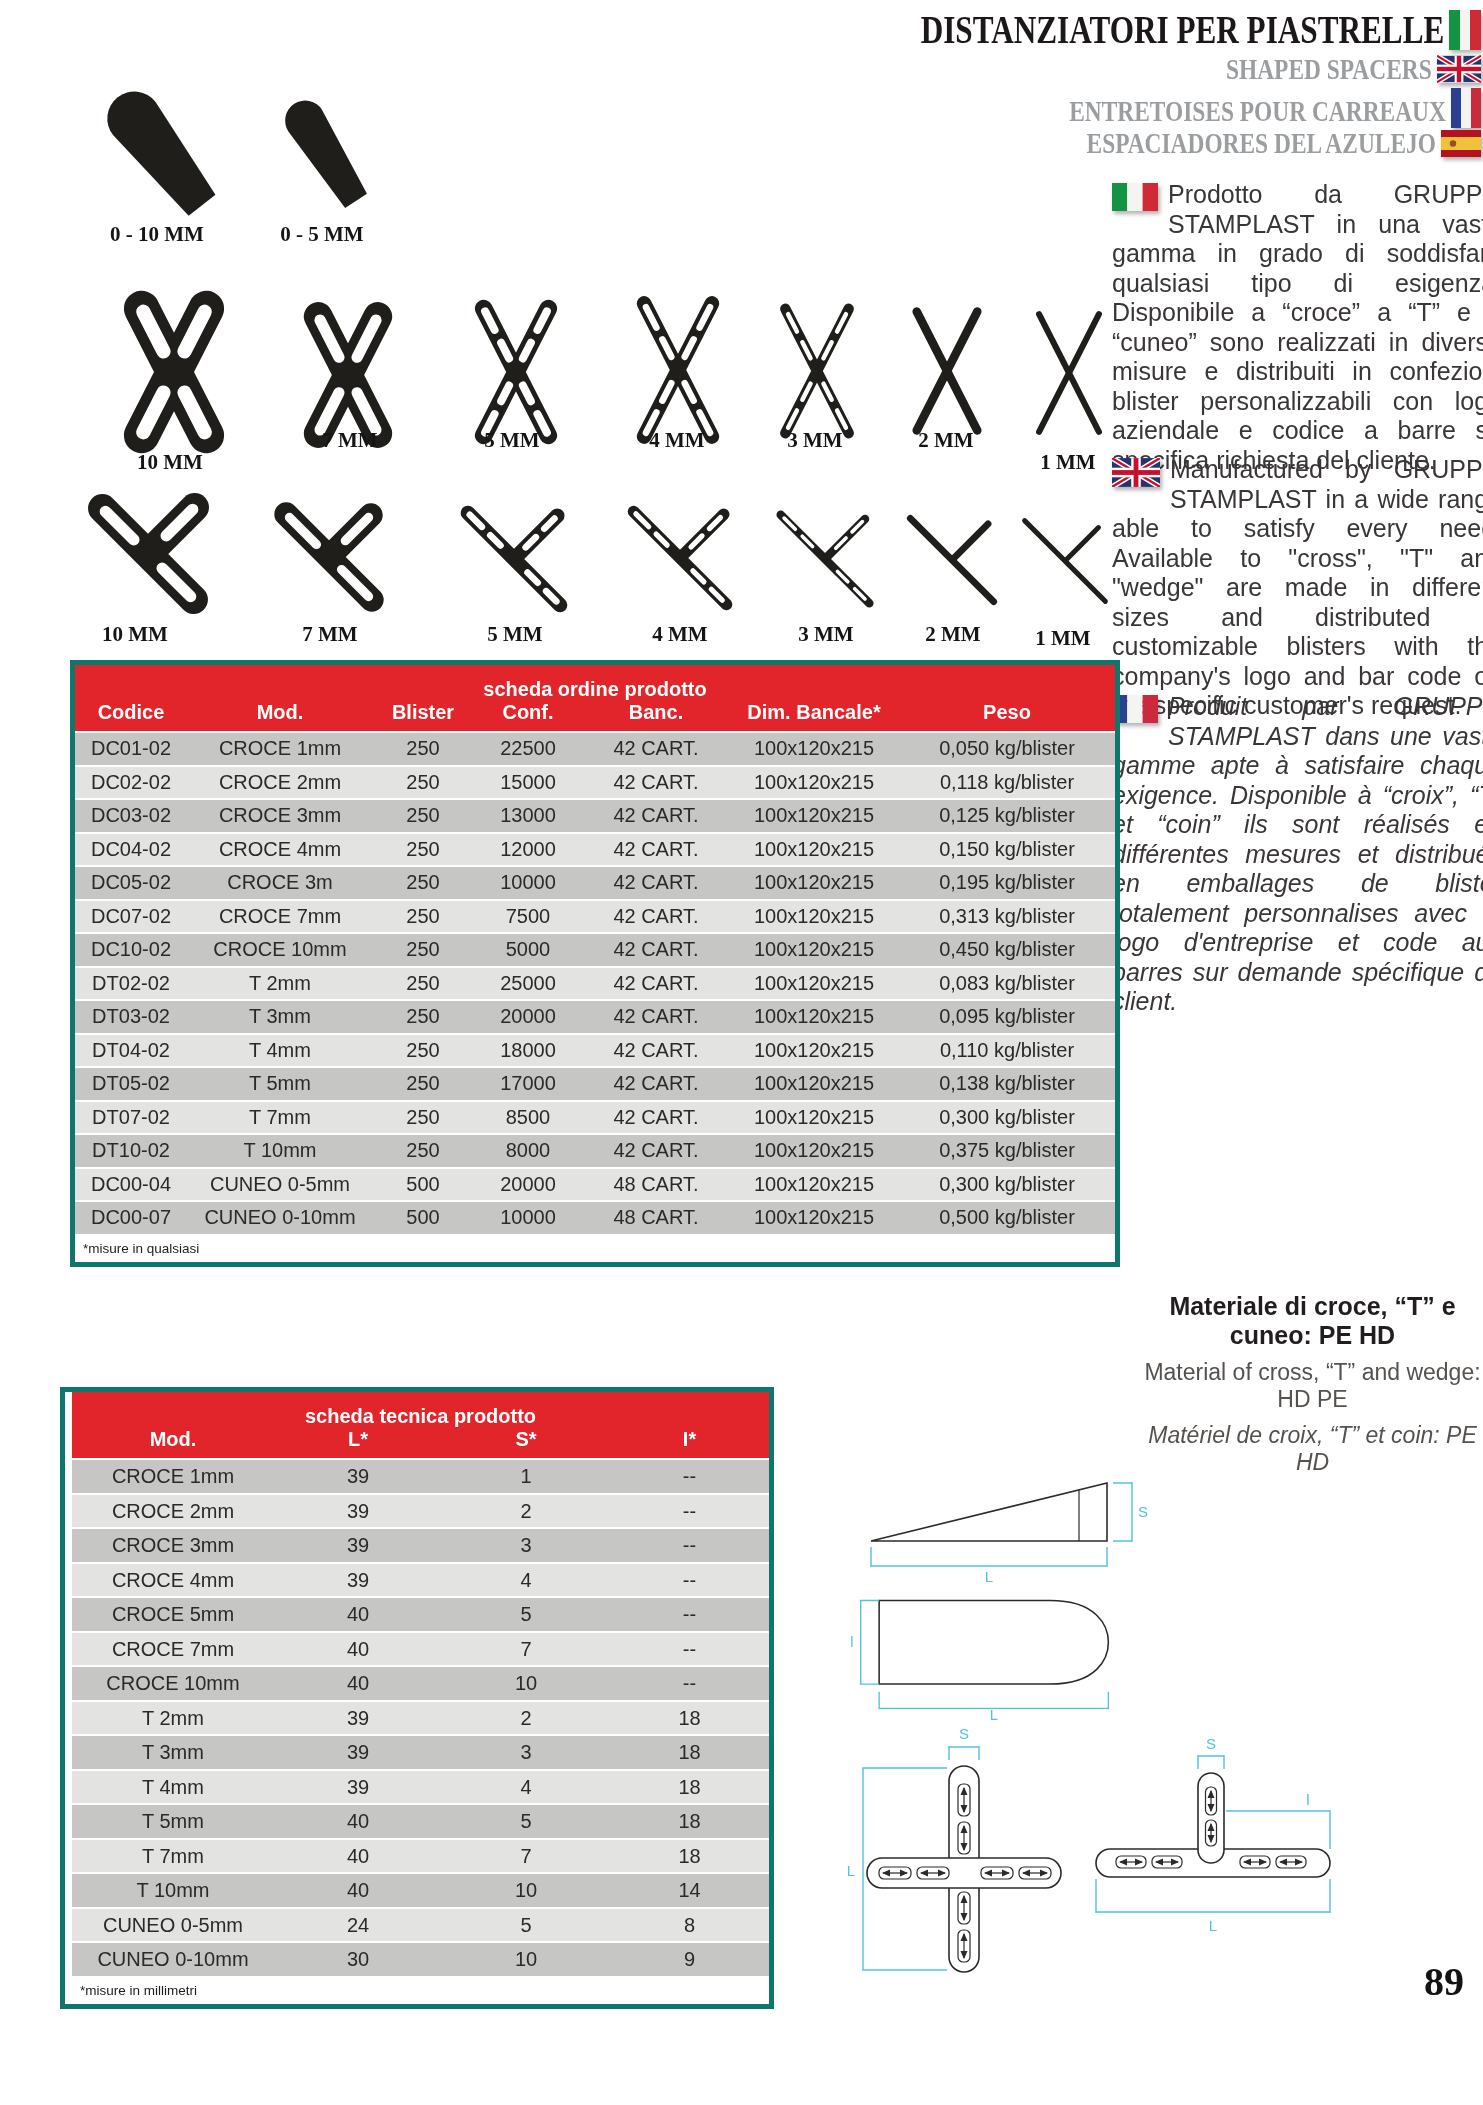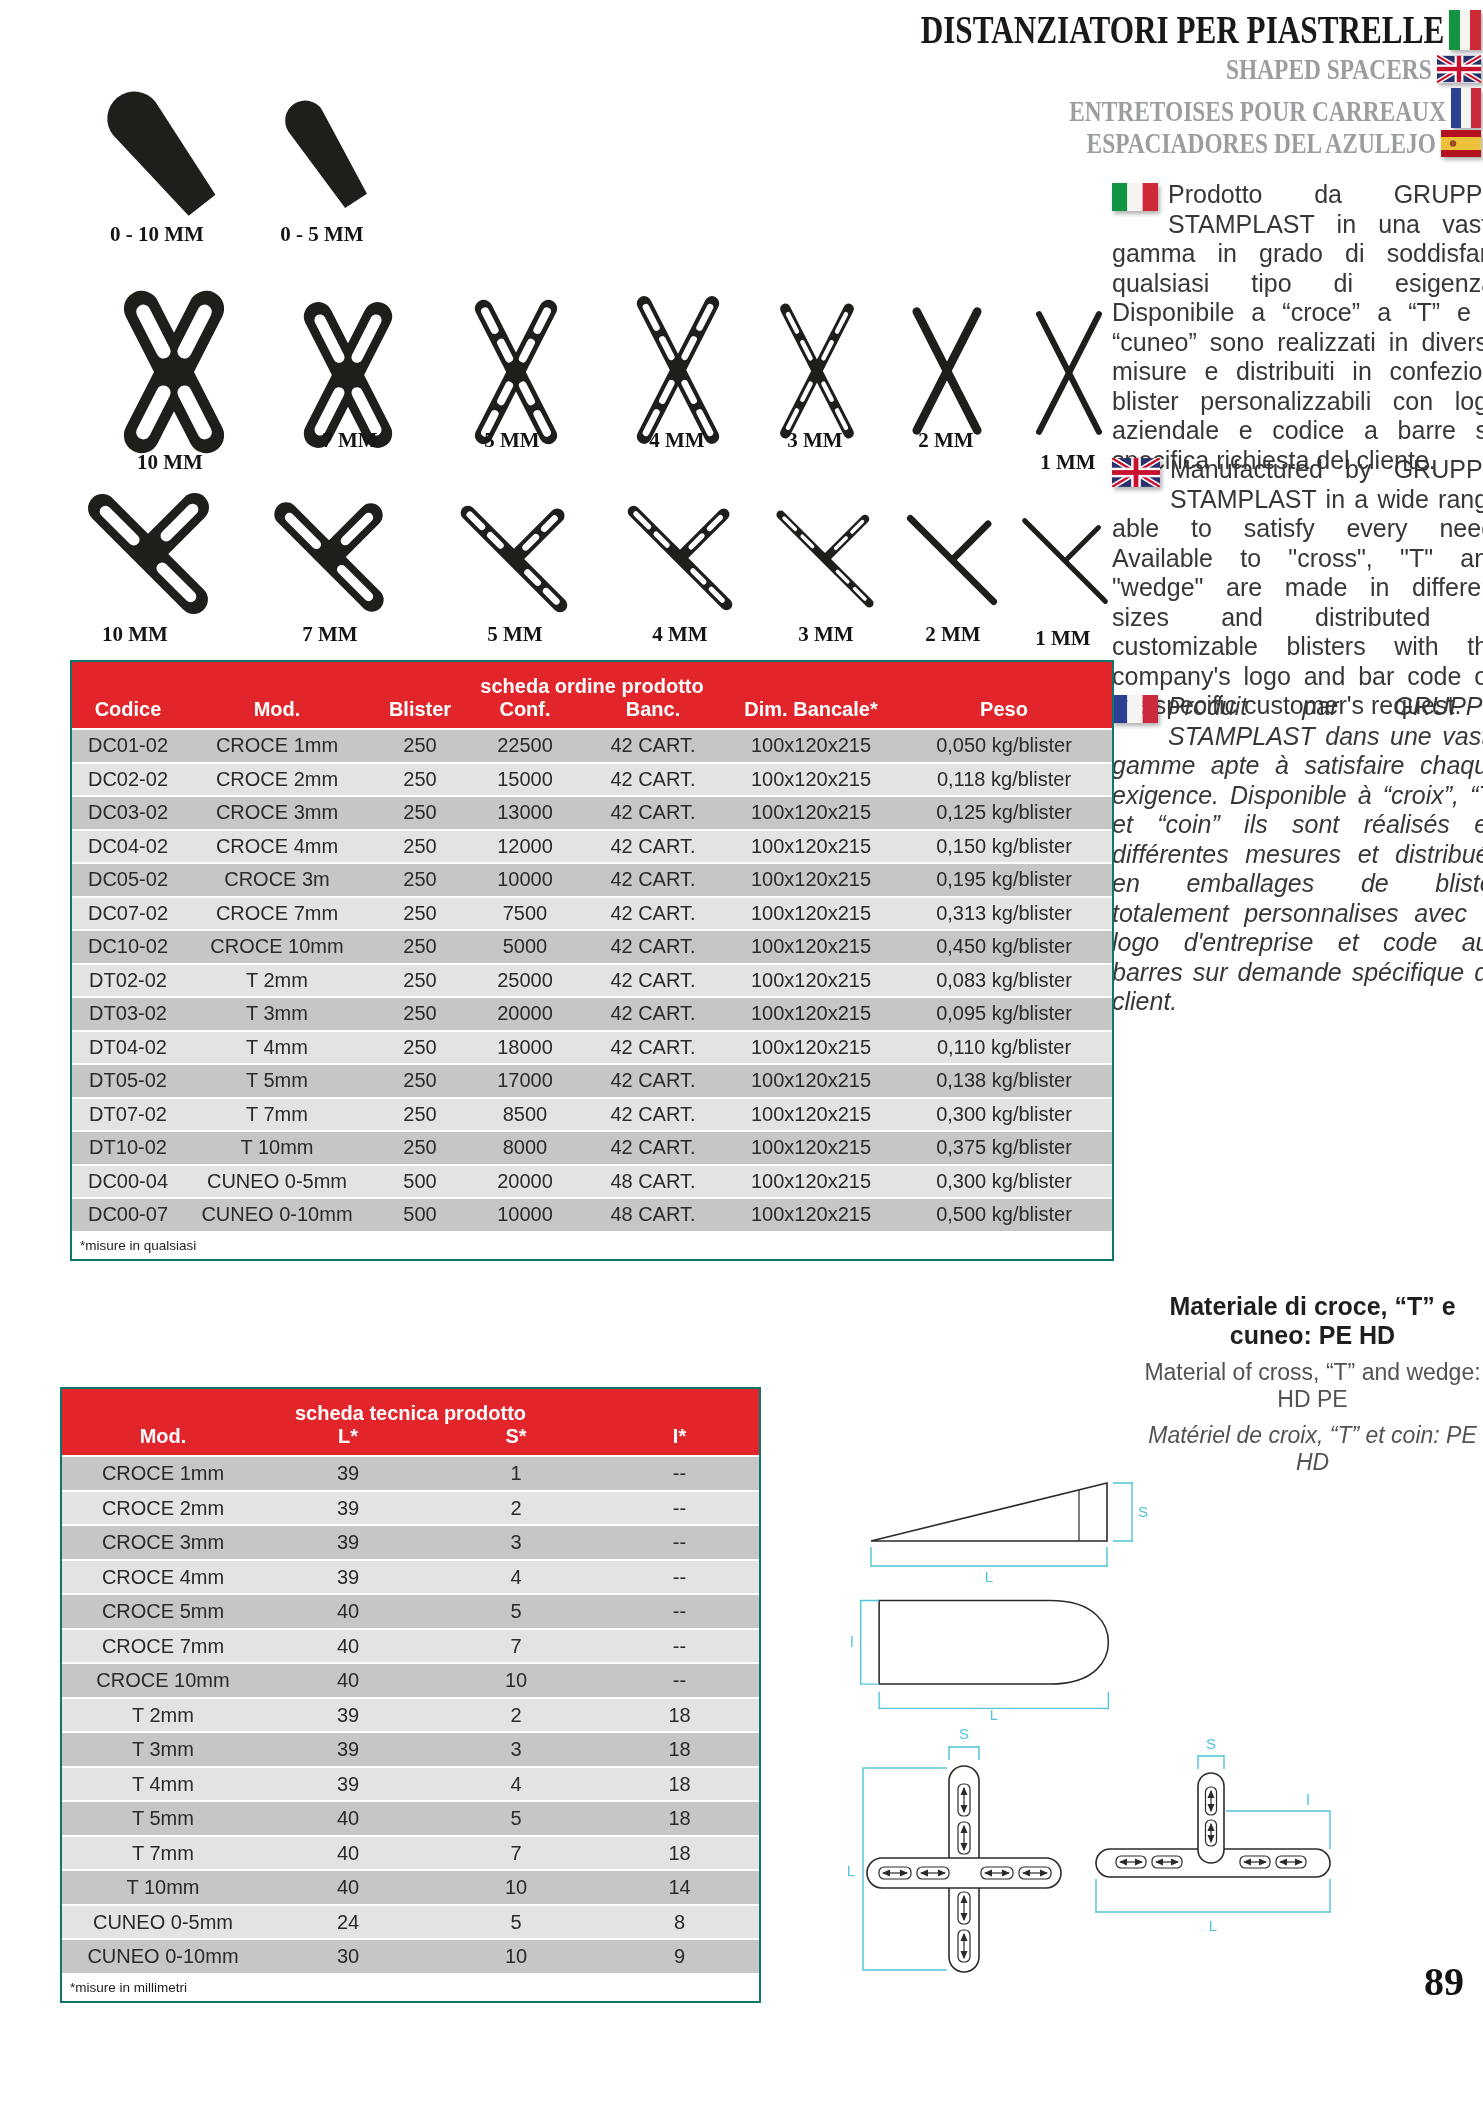--- a/index.html
+++ b/index.html
@@ -19,34 +19,34 @@
         font-size:25px;line-height:29.5px;color:#3a3637;}
   .para .pflag{float:left;margin:3px 10px 0 0;box-shadow:2px 3px 4px rgba(0,0,0,.3);}
   .para-fr{font-style:italic;}
 
   
   .plabel{position:absolute;transform:translateX(-50%);font-family:"Liberation Serif",serif;
           font-weight:bold;font-size:21px;color:#151515;white-space:nowrap;}
   .photo{position:absolute;}
 
   
-  .ptable{position:absolute;border:2px solid #0f766e;background:#fff;}
+  .ptable{position:absolute;border:5px solid #0f766e;background:#fff;}
   .thead{background:#e2242b;color:#fff;padding:13px 0 7px 0;}
   .ttitle{text-align:center;font-weight:bold;font-size:20px;}
   .cols{display:grid;margin-top:0;}
   .cols div{text-align:center;font-weight:bold;font-size:20px;}
   .rows .row{display:grid;margin-top:2px;}
   .rows .row div{text-align:center;font-size:20px;color:#2a2a2a;height:31.5px;line-height:31.5px;
                  overflow:hidden;white-space:nowrap;}
   .rows .row:nth-child(odd){background:#c6c6c4;}
   .rows .row:nth-child(even){background:#e3e3e1;}
   .tfoot{background:#fff;font-size:13.5px;color:#1d1d1d;padding:7px 0 6px 8px;}
   #order-table{left:70px;top:660px;width:1040px;}
   #order-table .cols,#order-table .row{grid-template-columns:112px 186px 100px 110px 146px 170px 216px;}
-  #tech-table{left:60px;top:1387px;width:697px;}
+  #tech-table{left:60px;top:1387px;width:697px;padding-left:7px;}
   #tech-table .cols,#tech-table .row{grid-template-columns:202px 168px 168px 159px;}
   #tech-table .rows .row div{height:32.5px;line-height:32.5px;}
 
   
   .material{position:absolute;left:1140px;top:1292px;width:345px;text-align:center;}
   .mat-it{font-weight:bold;font-size:25px;line-height:29px;color:#221e1f;}
   .mat-en{font-size:23px;line-height:27px;color:#55514f;margin-top:9px;}
   .mat-fr{font-size:23px;line-height:27px;color:#55514f;font-style:italic;margin-top:9px;}
 
   

